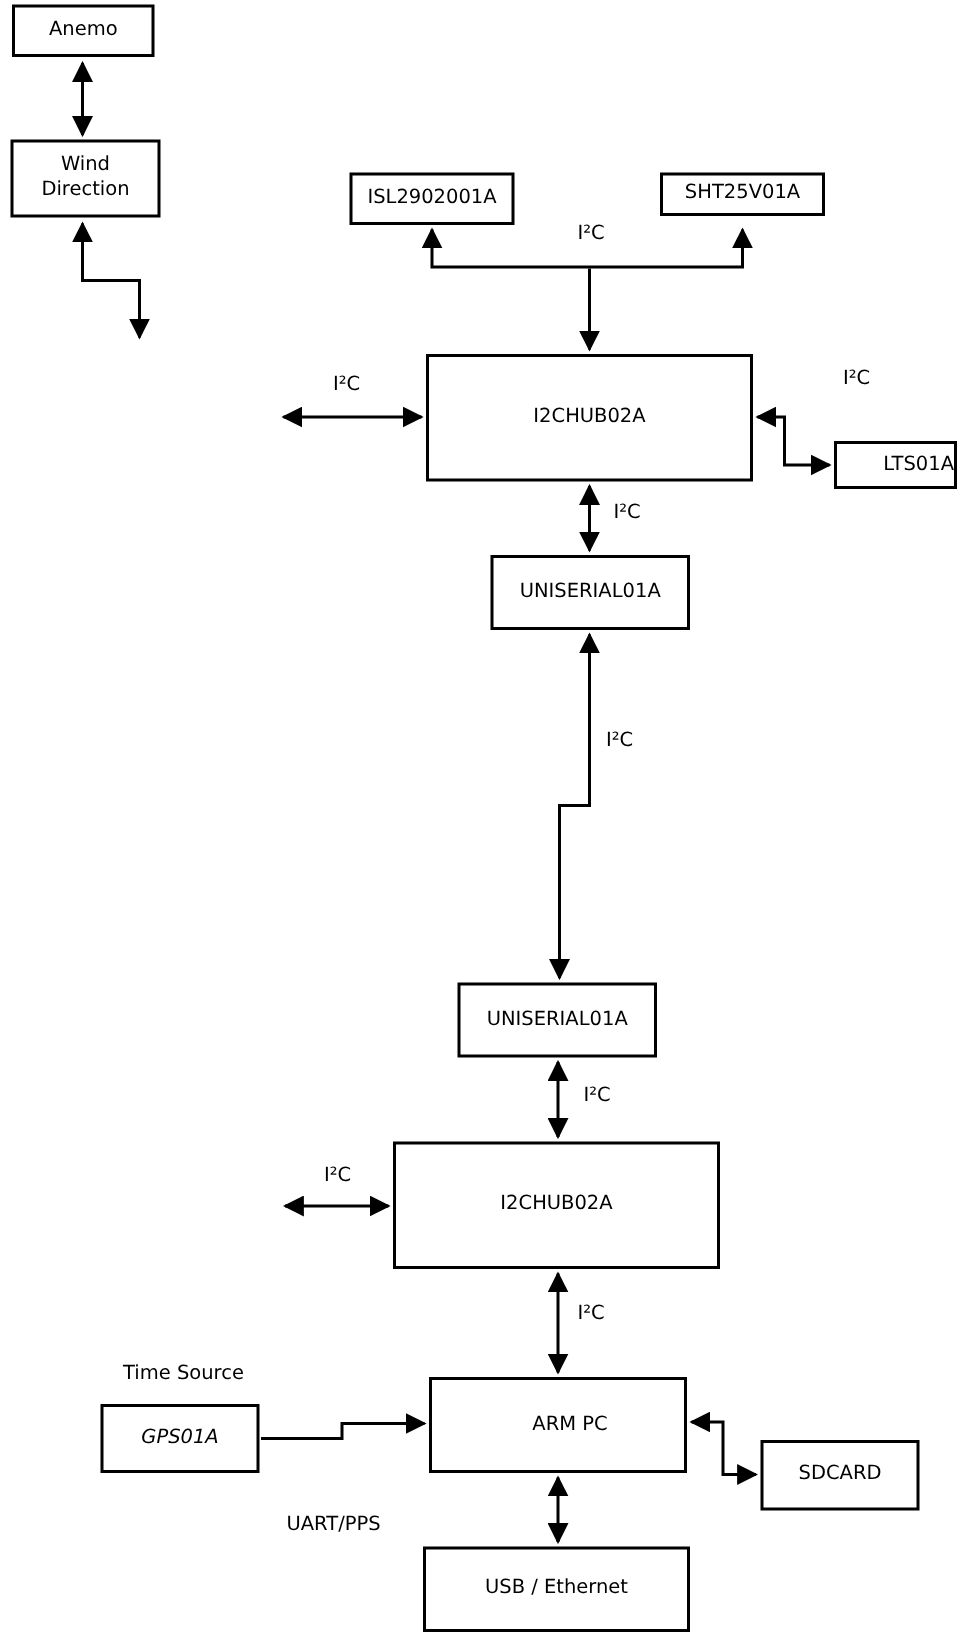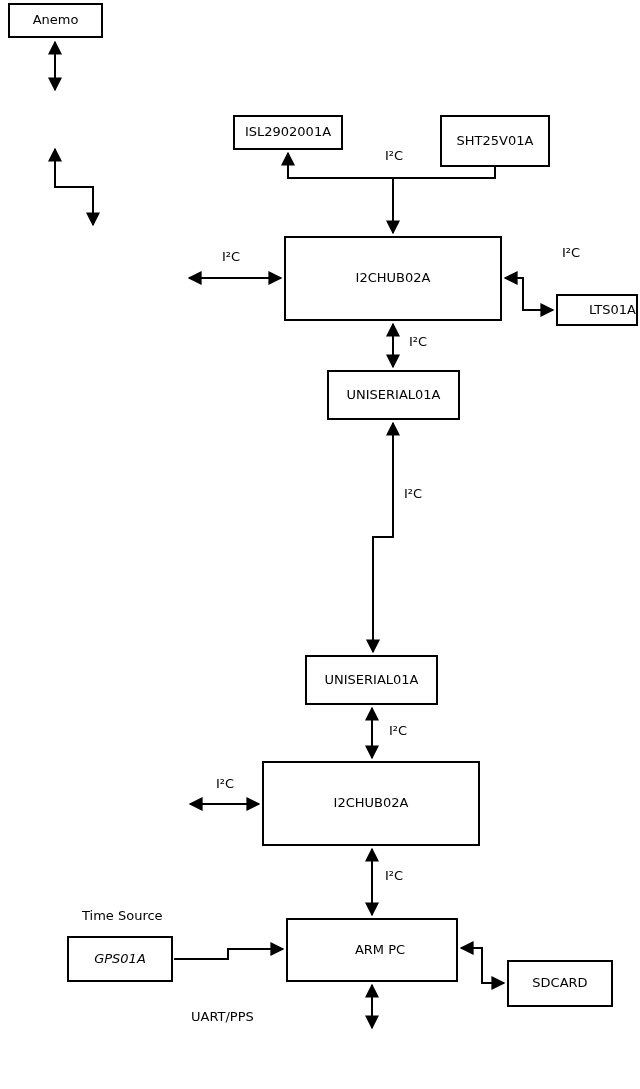--- a/index.html
+++ b/index.html
@@ -71,27 +71,31 @@
       <polyline points="174,959 228,959 228,949 283,949" marker-end="url(#ah)"></polyline>
       <polyline points="461,948 482,948 482,983 504,983" marker-start="url(#ahs)" marker-end="url(#ah)"></polyline>
       <polyline points="372,985 372,1028" marker-start="url(#ahs)" marker-end="url(#ah)"></polyline>
     </g>
   </svg>
 
   <div class="node" style="left:8px; top:3px; width:95px; height:35px;">
     <span>Anemo</span>
   </div>
 
+  <div class="node" style="left:7px; top:93px; width:100px; height:52px;">
+    <span>Wind</span>
+    <span>Direction</span>
+  </div>
 
 
   <div class="node" style="left:233px; top:115px; width:110px; height:35px;">
     <span>ISL2902001A</span>
   </div>
 
-  <div class="node" style="left:440px; top:115px; width:110px; height:52px;">
+  <div class="node" style="left:440px; top:115px; width:110px; height:29px;">
     <span>SHT25V01A</span>
   </div>
 
   <div class="node" style="left:284px; top:236px; width:218px; height:85px;">
     <span>I2CHUB02A</span>
   </div>
 
   <div class="node" style="left:556px; top:294px; width:82px; height:32px;align-items:flex-end;">
     <span>LTS01A</span>
   </div>
@@ -114,20 +118,23 @@
   </div>
 
   <div class="node" style="left:286px; top:918px; width:172px; height:64px;padding-left:16px;">
     <span>ARM PC</span>
   </div>
 
   <div class="node" style="left:507px; top:960px; width:106px; height:47px;">
     <span>SDCARD</span>
   </div>
 
+  <div class="node" style="left:282px; top:1031px; width:178px; height:57px;">
+    <span>USB / Ethernet</span>
+  </div>
 
   <div class="elabel" style="left:385px; top:148px;">I²C</div>
 
   <div class="elabel" style="left:222px; top:249px;">I²C</div>
 
   <div class="elabel" style="left:562px; top:245px;">I²C</div>
 
   <div class="elabel" style="left:409px; top:334px;">I²C</div>
 
   <div class="elabel" style="left:404px; top:486px;">I²C</div>

